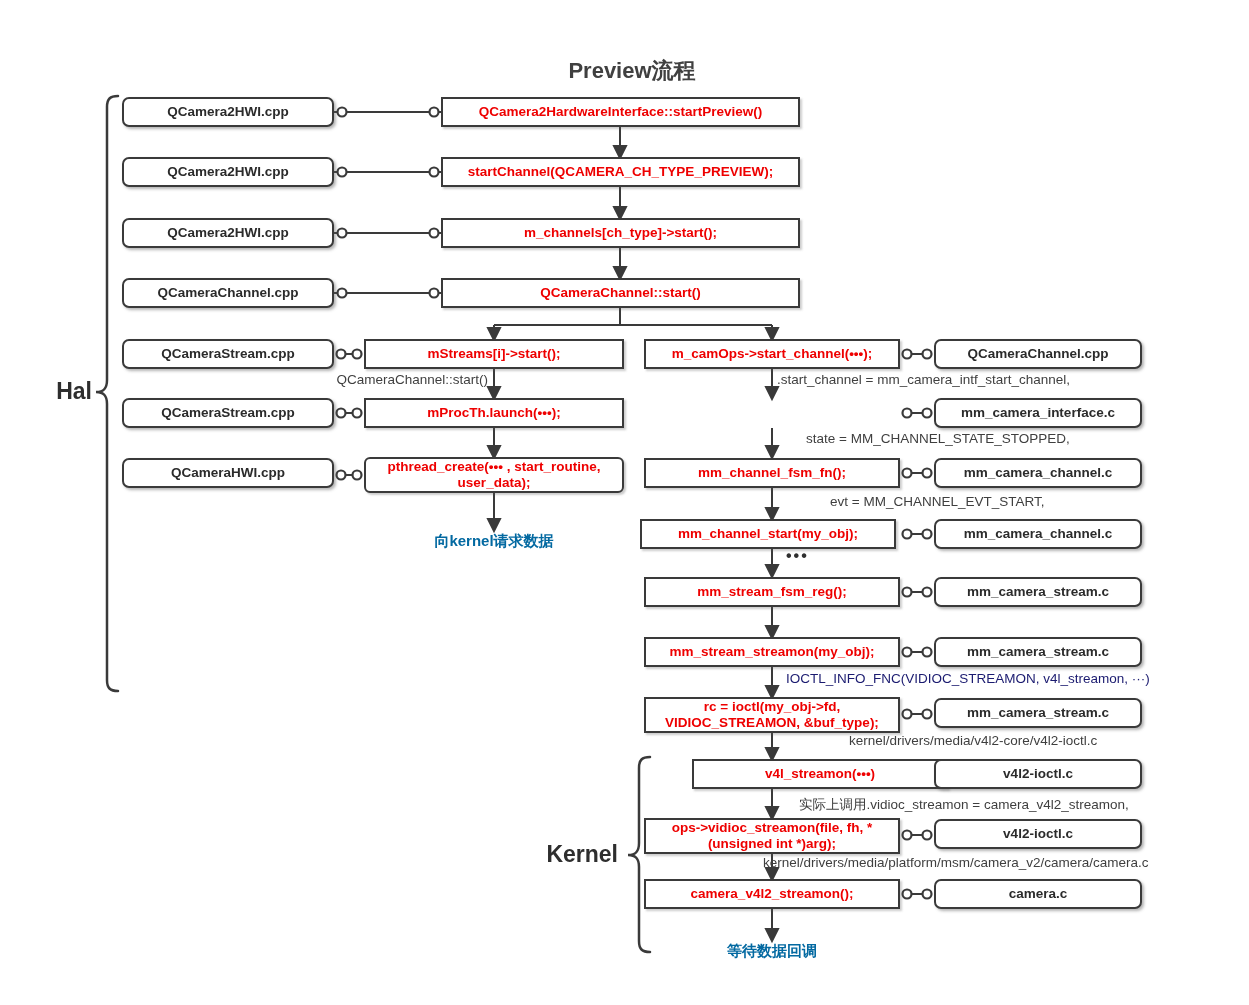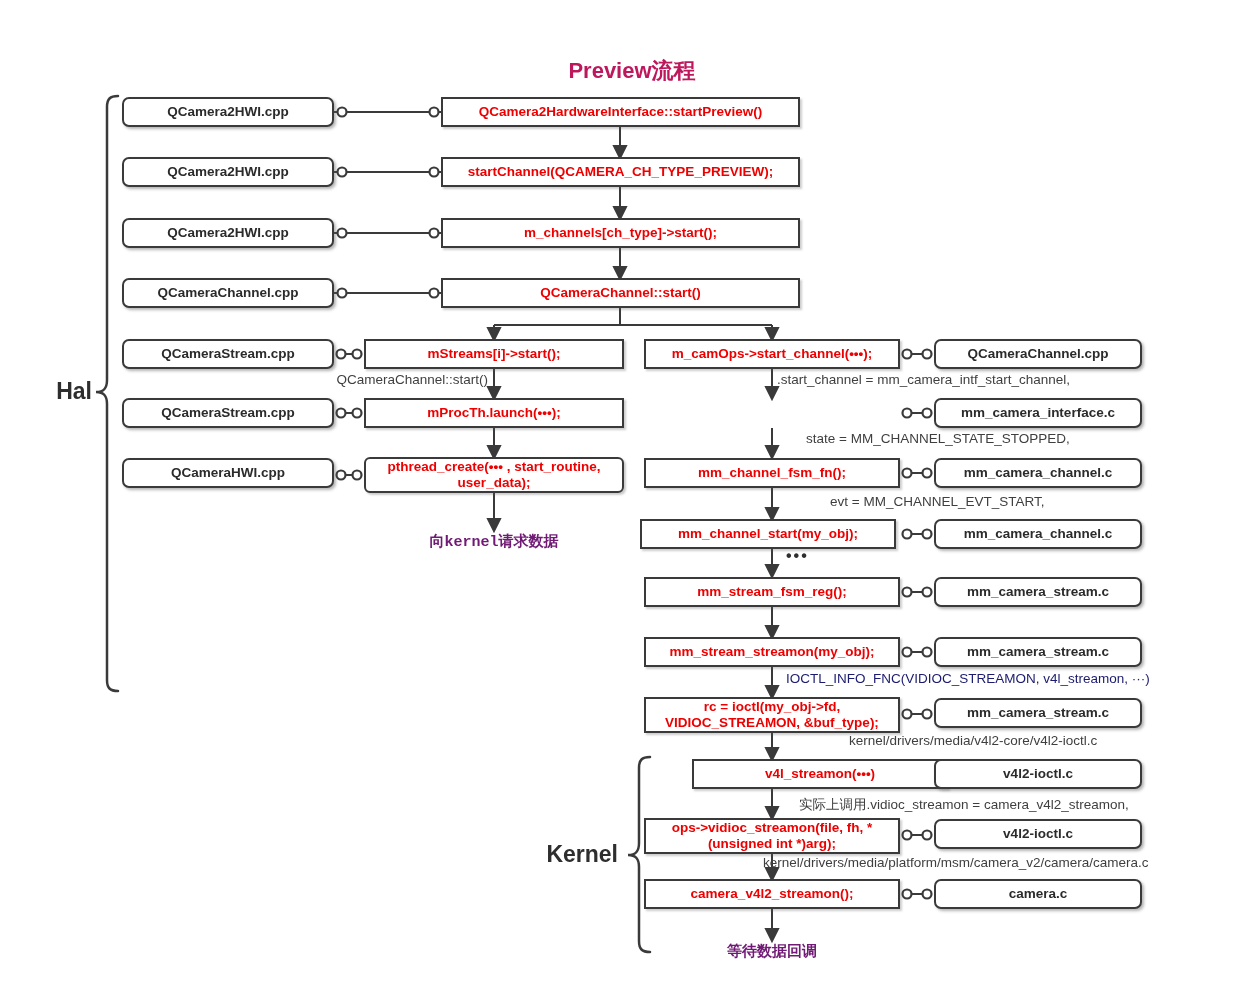--- a/index.html
+++ b/index.html
@@ -8,24 +8,24 @@
   #stage{position:relative;width:1249px;height:1005px;background:#ffffff;overflow:hidden;}
   #edges{position:absolute;left:0;top:0;width:1249px;height:1005px;pointer-events:none;}
   .box{position:absolute;box-sizing:border-box;background:#ffffff;border:2px solid #3a3a3a;
        display:flex;align-items:center;justify-content:center;text-align:center;
        font-weight:bold;font-size:13.5px;line-height:1.22;z-index:2;padding:1px 6px;}
   .fbox{border-radius:7px;color:#2b2b2b;box-shadow:2px 2px 3px rgba(90,90,90,0.45);}
   .cbox{border-radius:0;color:#ee0000;box-shadow:2px 2px 2px rgba(90,90,90,0.30);}
   .elabel{position:absolute;font-size:13.5px;color:#3f3f3f;white-space:nowrap;z-index:3;}
   .elabel.navy{color:#1b1b70;}
   .elabel.dots{font-weight:bold;color:#2f2f2f;font-size:16px;letter-spacing:2px;}
-  .note{position:absolute;color:#701a75;font-weight:bold;font-size:15px;text-align:center;white-space:nowrap;z-index:3;font-family:Liberation Mono, monospace;}
+  .note{position:absolute;color:#0369a1;font-weight:bold;font-size:15px;text-align:center;white-space:nowrap;z-index:3;}
   .sect{position:absolute;color:#2e2e2e;font-weight:bold;font-size:23px;text-align:right;z-index:3;}
   #title{position:absolute;left:450px;top:56px;width:364px;text-align:center;
-         font-size:22px;font-weight:bold;color:#be185d;z-index:3;}
+         font-size:22px;font-weight:bold;color:#404040;z-index:3;}
 </style>
 </head>
 <body>
 
 <div id="stage">
 
   <svg id="edges" viewBox="0 0 1249 1005">
     <g stroke="#3a3a3a" stroke-width="2" fill="#3a3a3a">
 
       <line x1="620" y1="127" x2="620" y2="147"></line>

